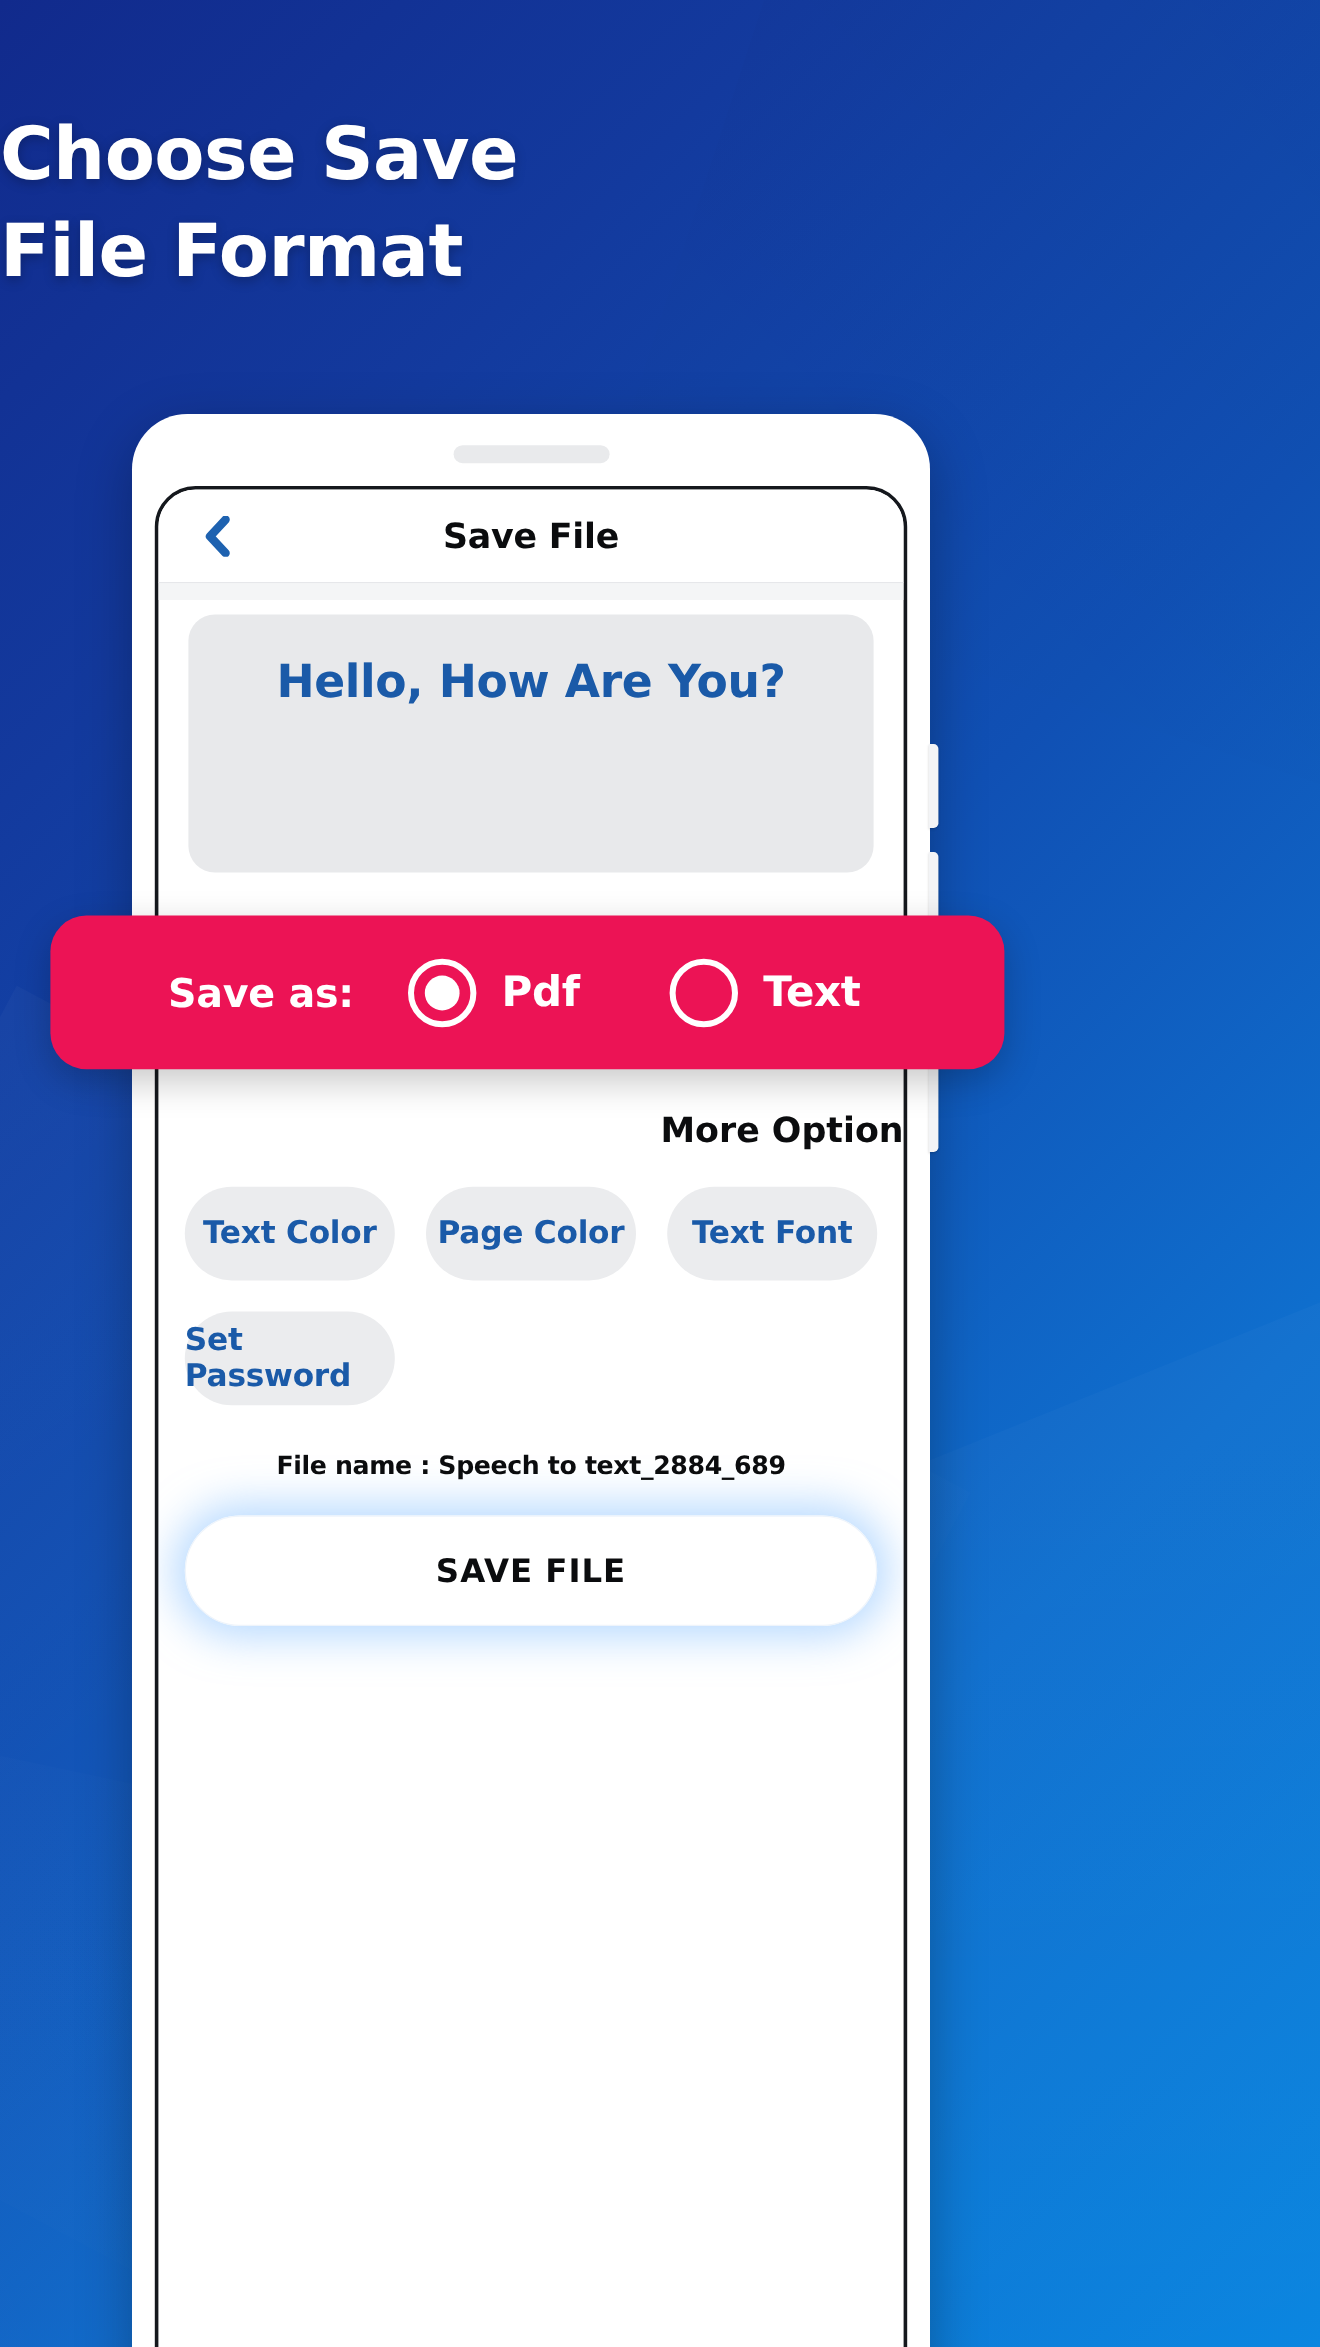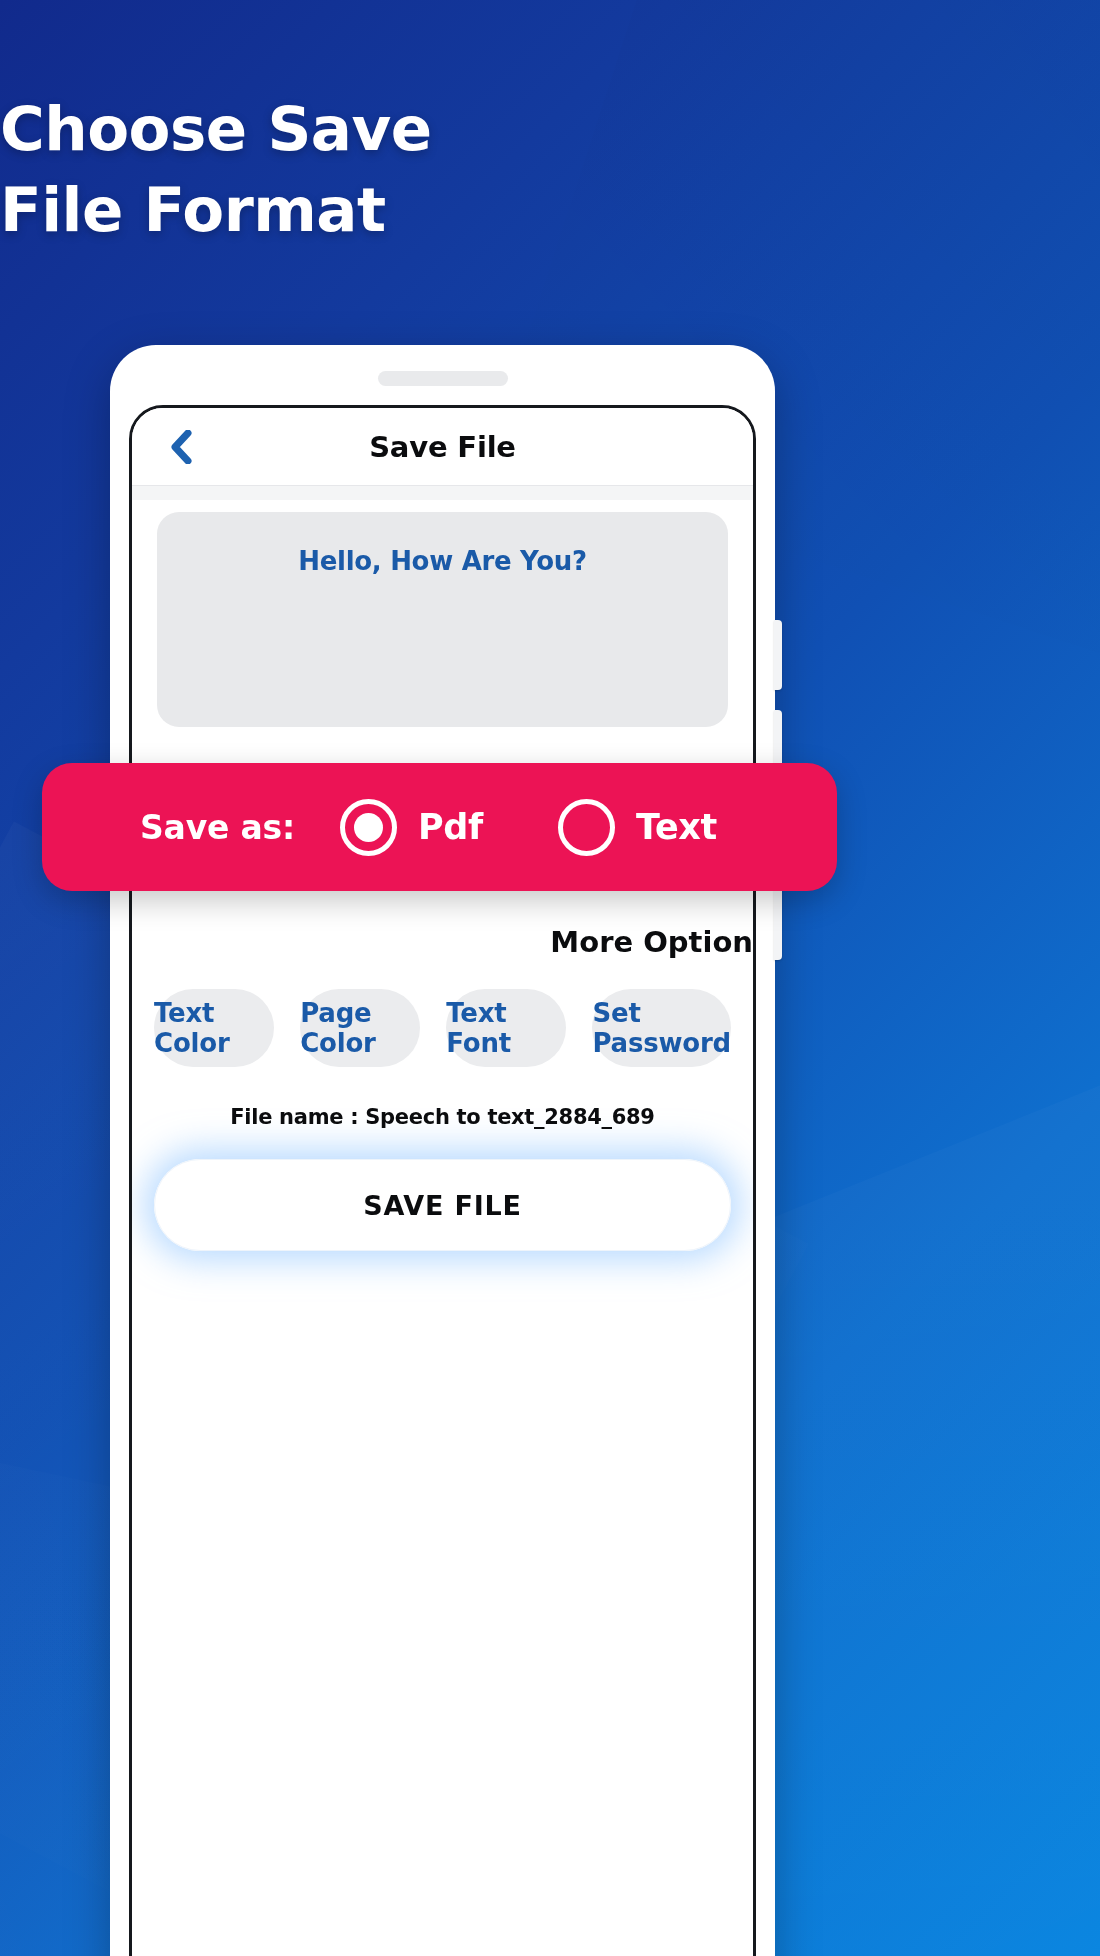--- a/index.html
+++ b/index.html
@@ -107,36 +107,36 @@
 
   .preview-box {
     margin:12px 25px 0 25px;
     height:215px;
     background:#e8e9eb;
     border-radius:22px;
     display:flex; justify-content:center;
     padding-top:34px;
   }
   .preview-text {
-    font-size:26px; font-weight:700; color:#1a5aa8;
+    font-size:38px; font-weight:700; color:#1a5aa8;
     letter-spacing:-0.3px;
   }
 
   .saveas-spacer { height:192px; }
 
   .more-option {
     text-align:right;
     font-size:29px; font-weight:700; color:#0b0c0e;
     margin-top:6px;
   }
 
   .opt-grid {
     margin:30px 22px 0 22px;
     display:grid;
-    grid-template-columns:1fr 1fr 1fr 1fr;
+    grid-template-columns:1fr 1fr 1fr;
     column-gap:22px;
     row-gap:28px;
     gap:26px;
   }
   .opt-btn {
     height:78px;
     background:#ebecee;
     border-radius:40px;
     display:flex; align-items:center; justify-content:center;
     font-size:26px; font-weight:700; color:#1a5aa8;

